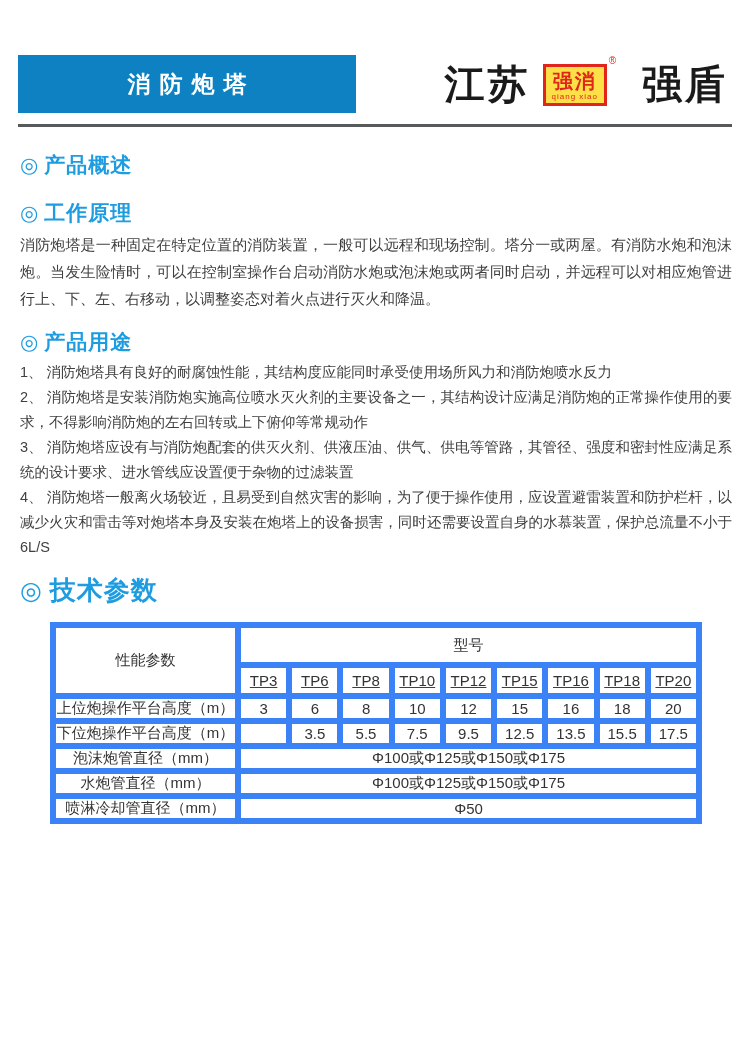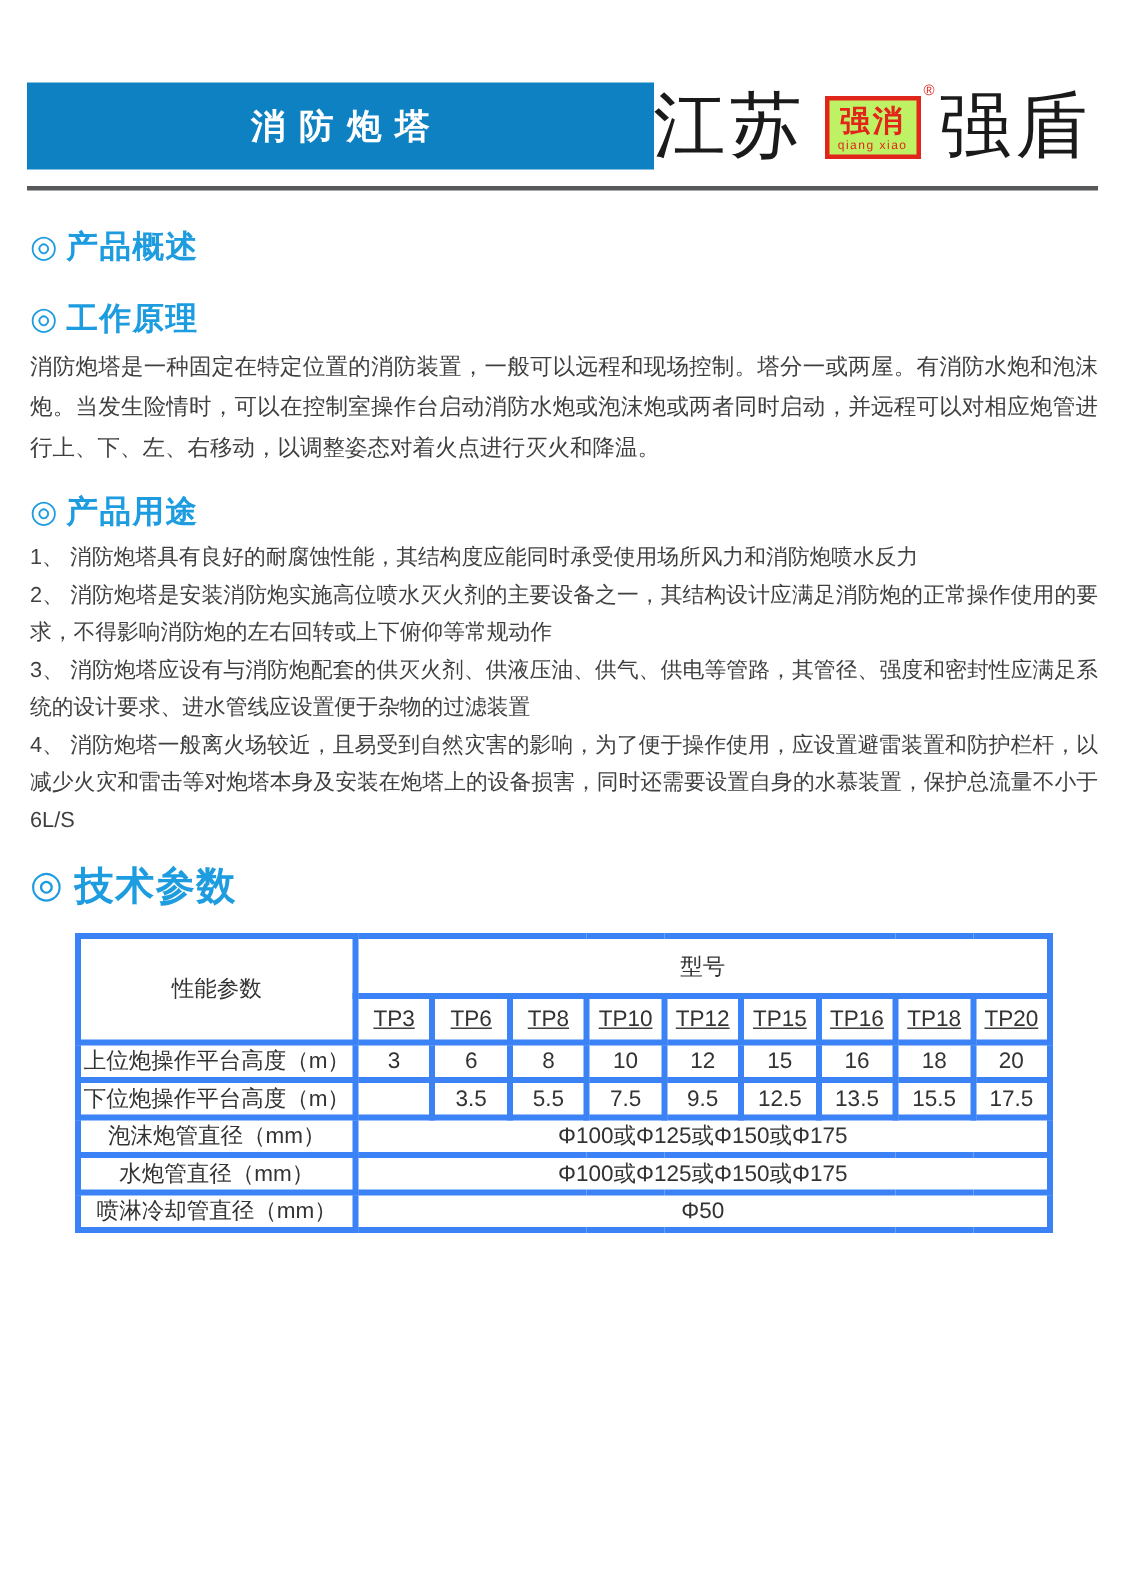--- a/index.html
+++ b/index.html
@@ -7,30 +7,30 @@
   body {
     width:750px; height:1060px; background:#ffffff;
     font-family:"Liberation Sans","DejaVu Sans",sans-serif;
     color:#3f3f3f; overflow:hidden;
   }
   .page { padding:55px 18px 0 18px; }
 
   
   .header { display:flex; justify-content:space-between; align-items:center; height:58px; }
   .title-bar {
-    width:418px; height:58px; background:#0d81c1; color:#ffffff;
+    width:338px; height:58px; background:#0d81c1; color:#ffffff;
     display:flex; align-items:center; justify-content:center;
     font-size:23px; font-weight:bold; letter-spacing:9px; text-indent:9px;
   }
   .brand { display:flex; align-items:center; gap:12px; padding-right:4px; }
-  .brand-region, .brand-name { font-size:48px; font-weight:normal; color:#1a1a1a; letter-spacing:3px; white-space:nowrap; }
+  .brand-region, .brand-name { font-size:40px; font-weight:bold; color:#1a1a1a; letter-spacing:3px; white-space:nowrap;margin-left:23px; }
   .logo-wrap { position:relative; margin-top:2px; }
   .logo-box {
     border:3px solid #e1251b; padding:3px 6px 2px 6px;
-    display:flex; flex-direction:column; align-items:center; background:#bef264;
+    display:flex; flex-direction:column; align-items:center; background:#fde047;
   }
   .logo-cn { color:#e1251b; font-size:20px; font-weight:bold; letter-spacing:2px; line-height:1.1; white-space:nowrap; }
   .logo-py { color:#e1251b; font-size:8px; letter-spacing:1px; line-height:1.2; white-space:nowrap;text-align:right; }
   .reg-mark { position:absolute; top:-9px; right:-9px; font-size:10px; color:#e1251b; }
 
   .divider { height:3px; background:#58595b; margin-top:11px; }
 
   
   .sec-h {
     display:flex; align-items:center; color:#1e9ce0; font-weight:bold;
@@ -51,21 +51,21 @@
     margin:0; font-size:14.5px; line-height:25px; text-align:justify; color:#3f3f3f;
   }
 
   
   .table-wrap { margin:16px 0 0 32px; }
   table.spec {
     border-collapse:collapse; width:652px; table-layout:fixed;
     border:2px solid #2b2b2b;
   }
   table.spec th, table.spec td {
-    border:4px solid #3b82f6; text-align:center; vertical-align:middle;
+    border:6px solid #3b82f6; text-align:center; vertical-align:middle;
     font-weight:normal; color:#333333; font-size:15px; padding:0; overflow:hidden;
   }
   col.c-label { width:185px; }
   tr.hdr1 { height:40px; }
   tr.hdr2 { height:31px;text-decoration:underline; }
   tr.data { height:25px; }
   td.lbl { font-size:15px; }
 </style>
 </head>
 <body>

